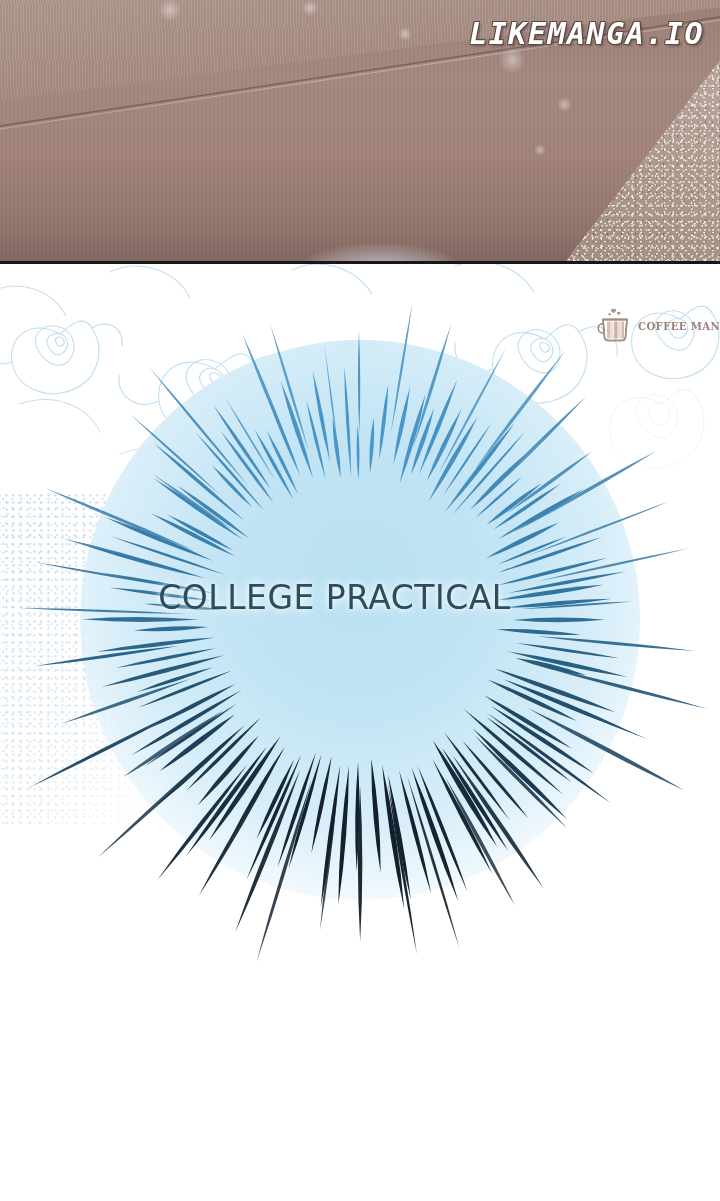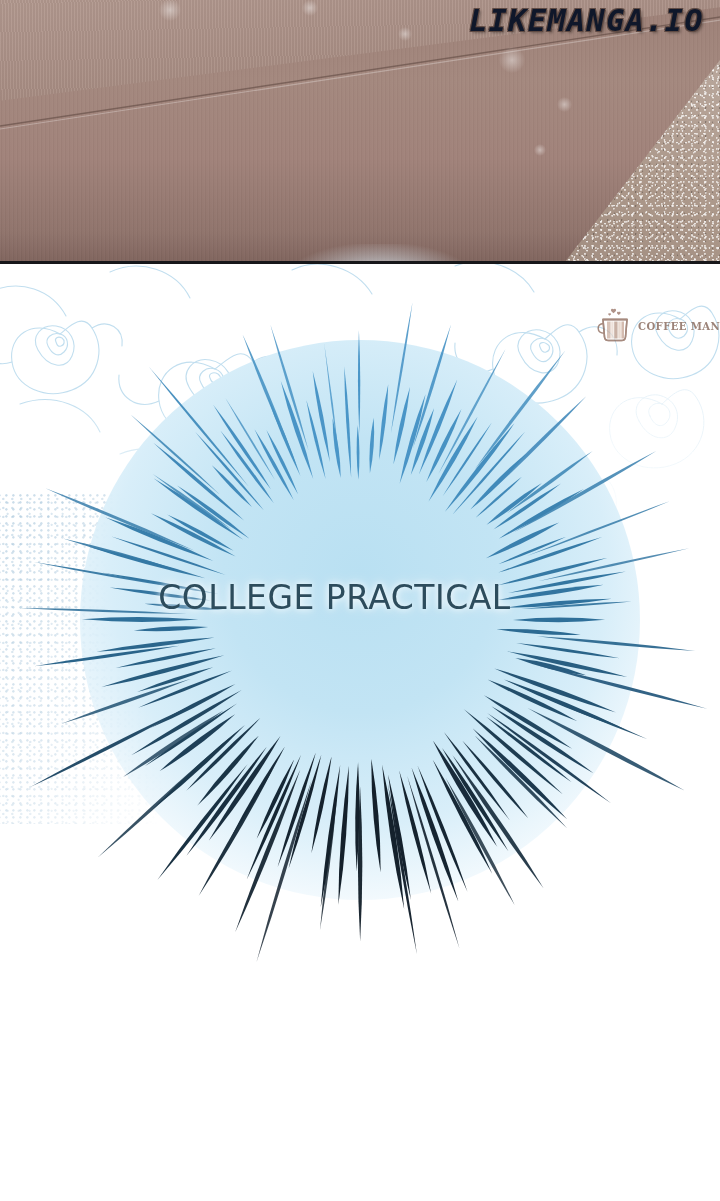--- a/index.html
+++ b/index.html
@@ -144,27 +144,27 @@
     top: 261px;
     width: 720px;
     height: 3px;
     background: #17171a;
   }
 
   
   .watermark-likemanga {
     position: absolute;
     right: 16px;
-    top: 3px;
+    top: 16px;
     font-family: "DejaVu Sans Mono", "Liberation Mono", monospace;
     font-size: 30px;
     font-weight: bold;
     font-style: italic;
     letter-spacing: 1.5px;
-    color: #0f172a;
+    color: #ffffff;
     text-shadow:
        1px 1px 0 #5f4a43,
       -1px 1px 0 #5f4a43,
        1px -1px 0 #5f4a43,
       -1px -1px 0 #5f4a43,
        2px 2px 3px rgba(0,0,0,0.35);
     white-space: nowrap;
     user-select: none;
   }
 

